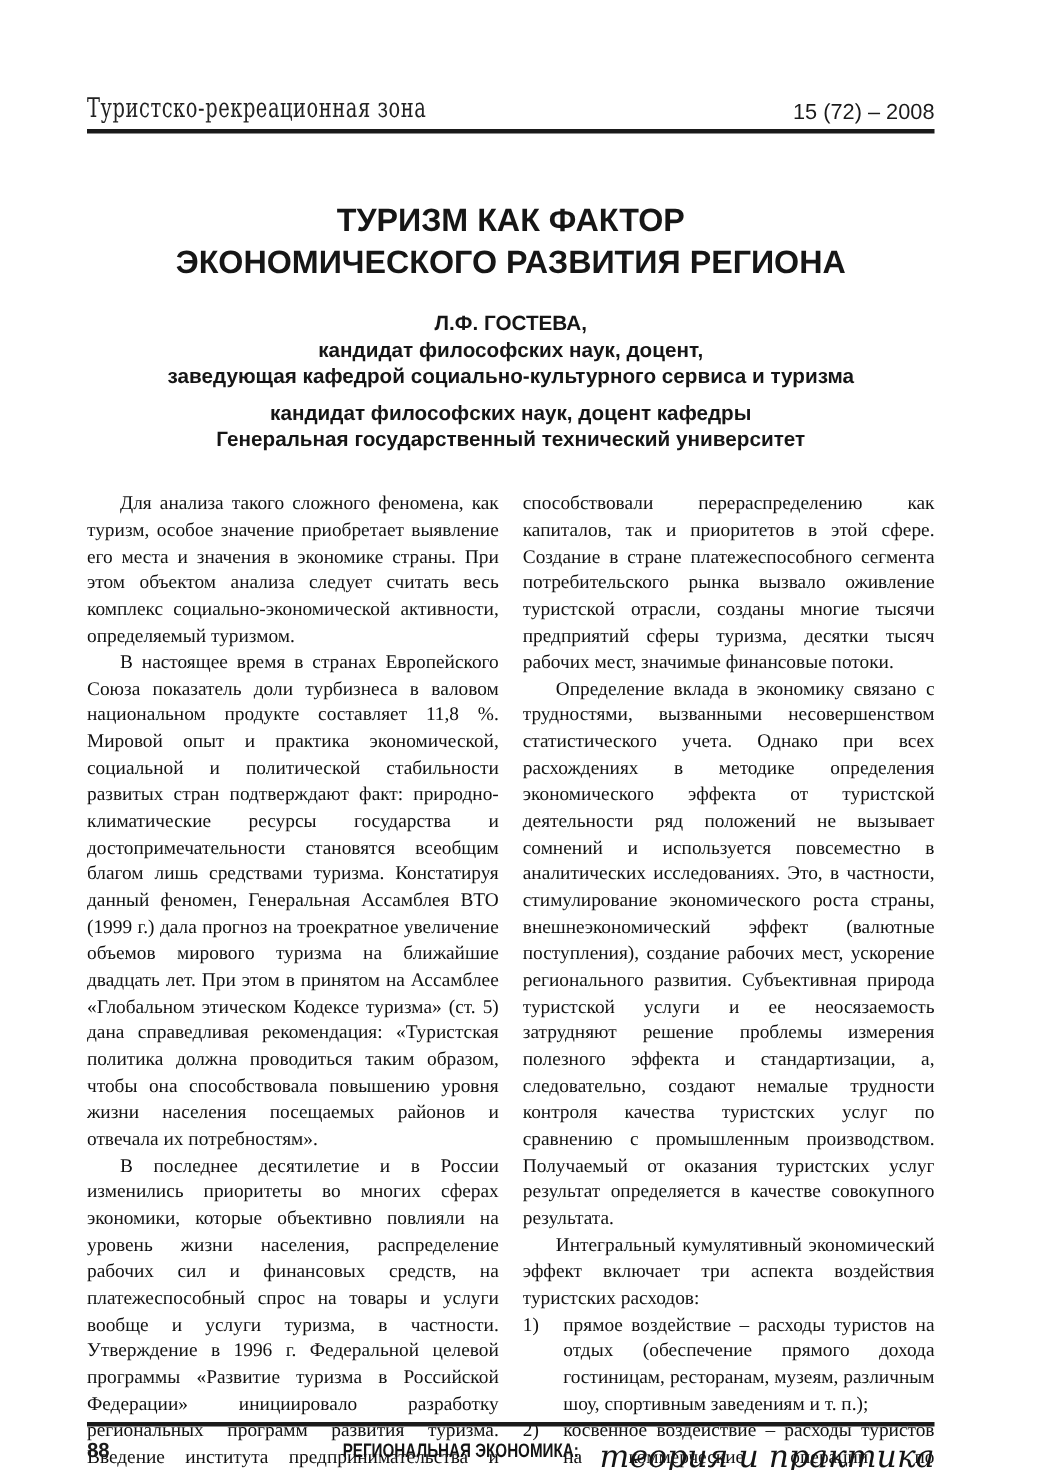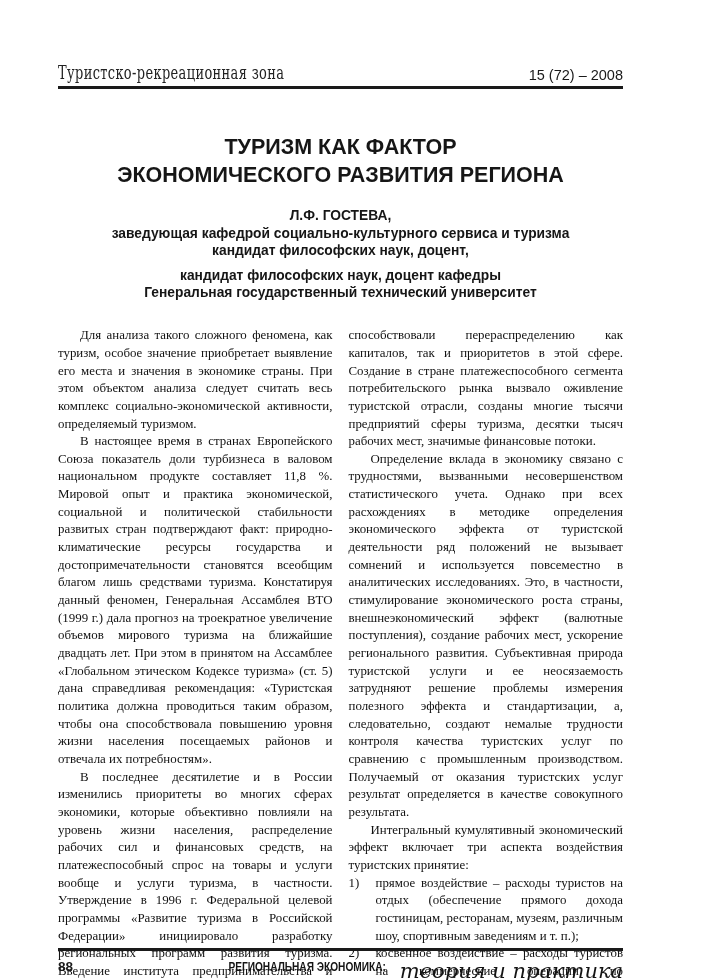--- a/index.html
+++ b/index.html
@@ -154,22 +154,22 @@
 
     <h1 class="title">
       <span>ТУРИЗМ КАК ФАКТОР</span><br>
       <span>ЭКОНОМИЧЕСКОГО РАЗВИТИЯ РЕГИОНА</span>
     </h1>
 
     <div class="authors">
 
         <div class="author">
           <div class="author-name">Л.Ф. ГОСТЕВА,</div>
+          <div class="author-line">кандидат философских наук, доцент,</div>
           <div class="author-line">заведующая кафедрой социально-культурного сервиса и туризма</div>
-          <div class="author-line">кандидат философских наук, доцент,</div>
         </div>
 
         <div class="author">
           <div class="author-line">кандидат философских наук, доцент кафедры</div>
           <div class="author-line">Генеральная государственный технический университет</div>
         </div>
       </div>
 
     <div class="columns">
       <div class="column">
@@ -181,21 +181,21 @@
           <p class="para">В последнее десятилетие и в России изменились приоритеты во многих сферах экономики, которые объективно повлияли на уровень жизни населения, распределение рабочих сил и финансовых средств, на платежеспособный спрос на товары и услуги вообще и услуги туризма, в частности. Утверждение в 1996 г. Федеральной целевой программы «Развитие туризма в Российской Федерации» инициировало разработку региональных программ развития туризма. Введение института предпринимательства и принятие законов об основах туристской деятельности в РФ и о въезде и выезде дало мощный толчок к генерации туристских потоков, которые</p>
         </div>
 
       <div class="column">
         <div>
 
             <p class="para no-indent">способствовали перераспределению как капиталов, так и приоритетов в этой сфере. Создание в стране платежеспособного сегмента потребительского рынка вызвало оживление туристской отрасли, созданы многие тысячи предприятий сферы туризма, десятки тысяч рабочих мест, значимые финансовые потоки.</p>
 
             <p class="para">Определение вклада в экономику связано с трудностями, вызванными несовершенством статистического учета. Однако при всех расхождениях в методике определения экономического эффекта от туристской деятельности ряд положений не вызывает сомнений и используется повсеместно в аналитических исследованиях. Это, в частности, стимулирование экономического роста страны, внешнеэкономический эффект (валютные поступления), создание рабочих мест, ускорение регионального развития. Субъективная природа туристской услуги и ее неосязаемость затрудняют решение проблемы измерения полезного эффекта и стандартизации, а, следовательно, создают немалые трудности контроля качества туристских услуг по сравнению с промышленным производством. Получаемый от оказания туристских услуг результат определяется в качестве совокупного результата.</p>
 
-            <p class="para">Интегральный кумулятивный экономический эффект включает три аспекта воздействия туристских принятие:</p>
+            <p class="para">Интегральный кумулятивный экономический эффект включает три аспекта воздействия туристских расходов:</p>
           </div>
         <div>
 
             <div class="num-item">
               <span class="num">1)</span>
               <span class="num-text">прямое воздействие – расходы туристов на отдых (обеспечение прямого дохода гостиницам, ресторанам, музеям, различным шоу, спортивным заведениям и т. п.);</span>
             </div>
 
             <div class="num-item">
               <span class="num">2)</span>

